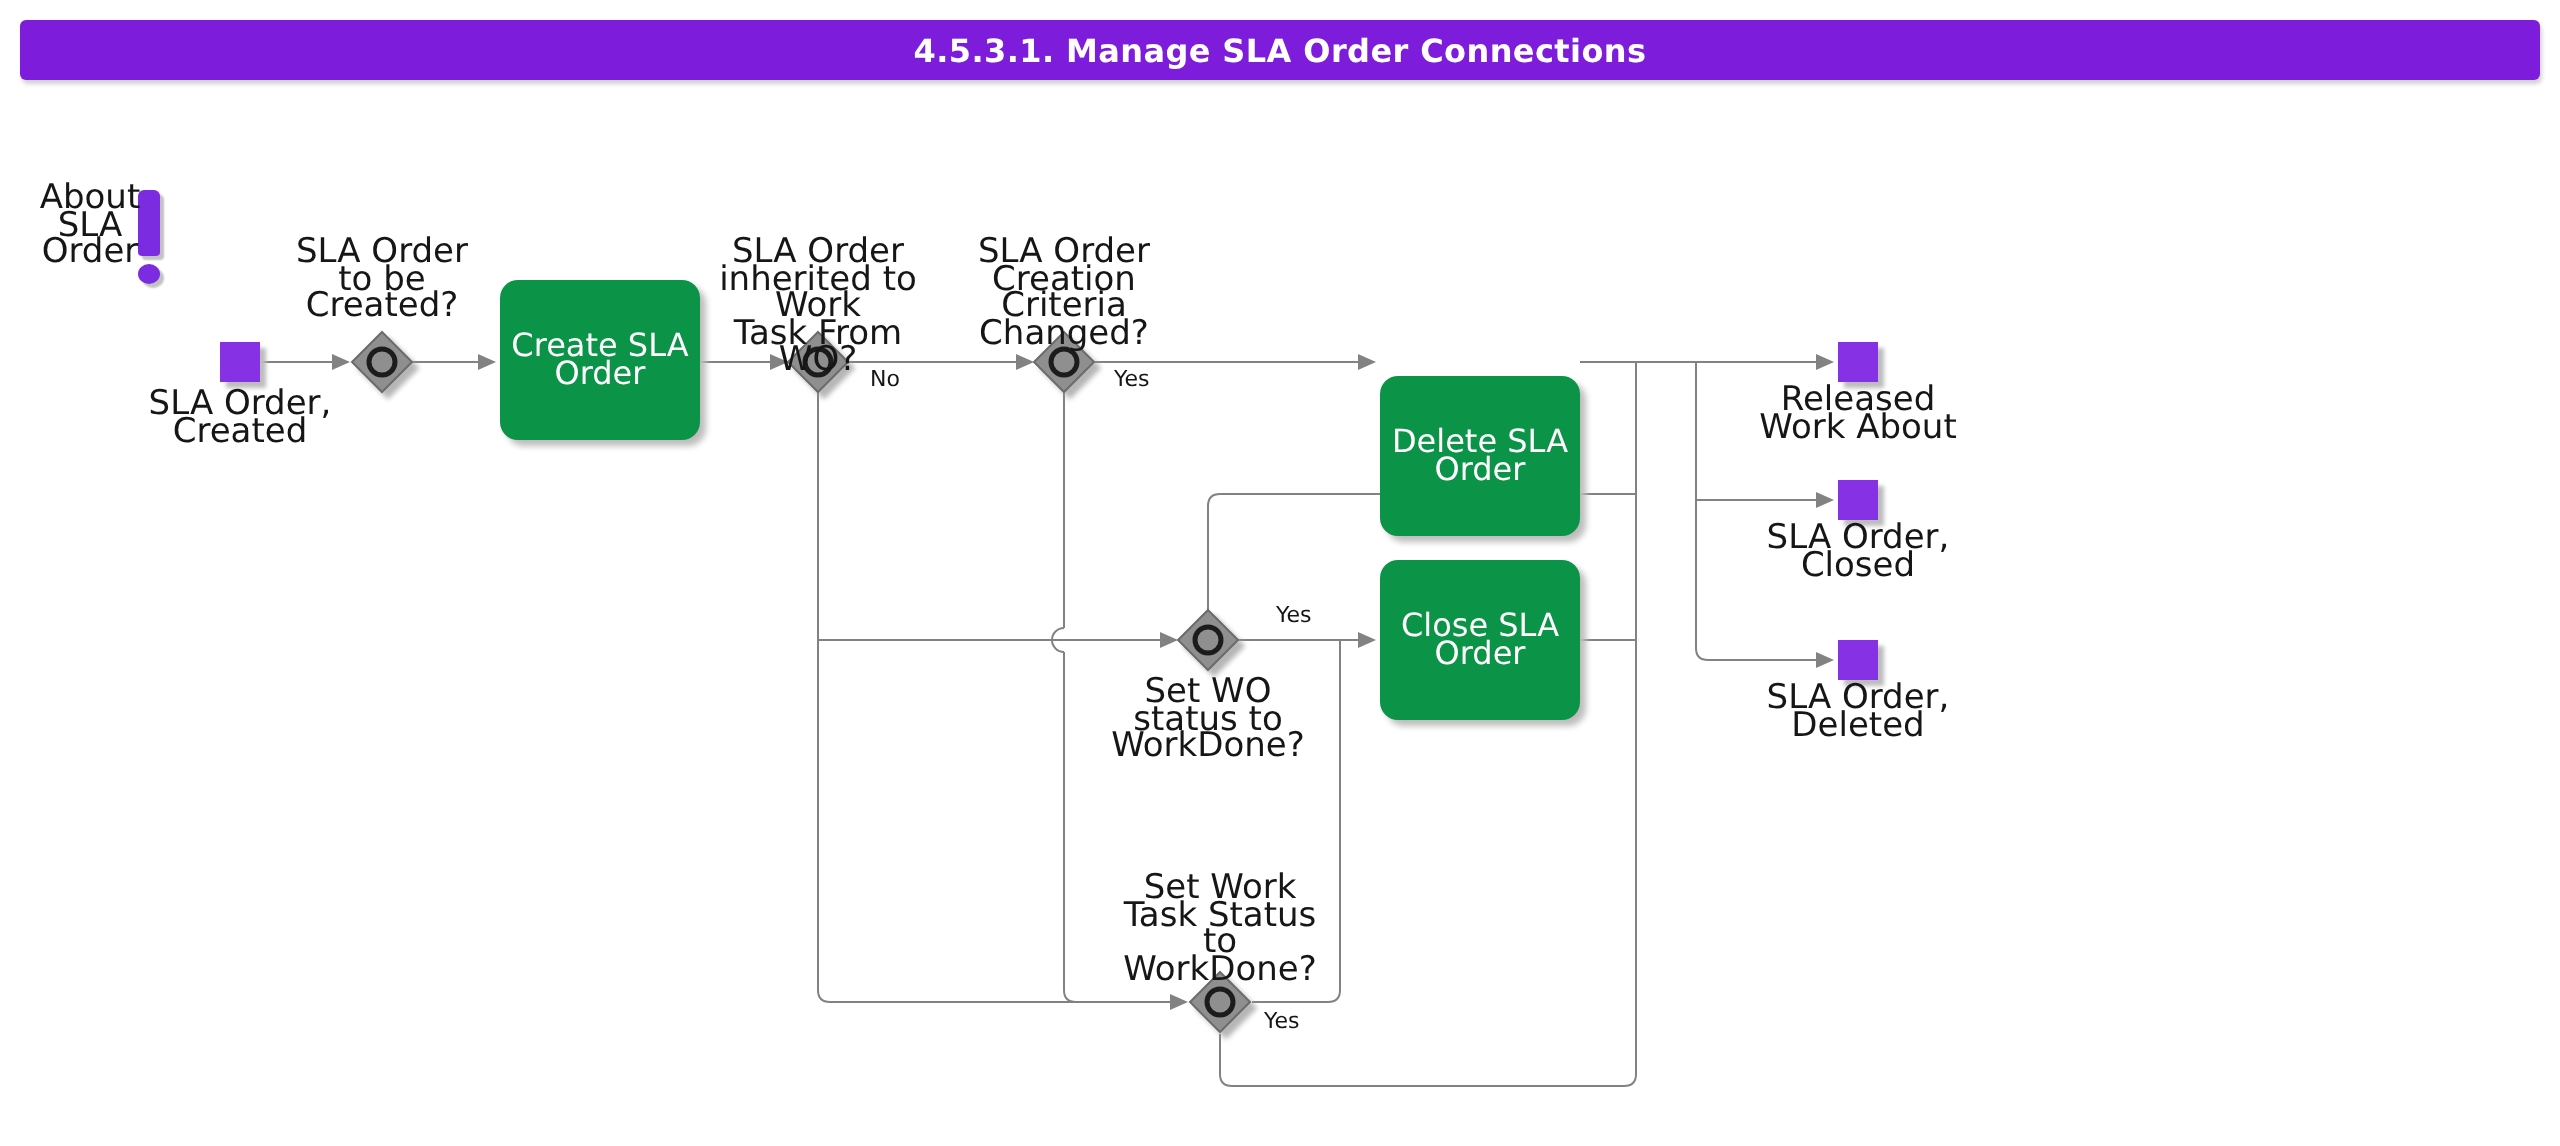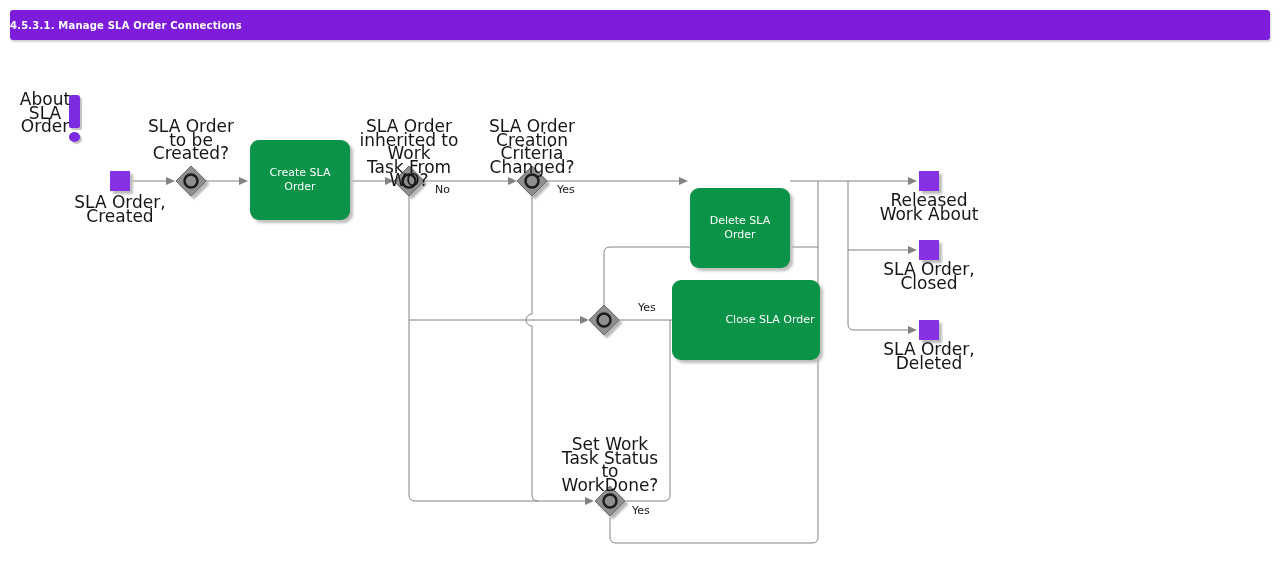--- a/index.html
+++ b/index.html
@@ -2,35 +2,35 @@
 <html><head>
 <meta charset="utf-8">
 <style>
   html,body{margin:0;padding:0;background:#ffffff;}
   #canvas{
     position:relative;width:1280px;height:573px;background:#ffffff;
     font-family:"DejaVu Sans", sans-serif;color:#1a1a1a;overflow:hidden;
   }
   .titlebar{
     position:absolute;left:10px;top:10px;width:1260px;height:30px;
-    background:#7d1cdb;border-radius:3px;display:flex;align-items:center;justify-content:flex-start;
-    color:#ffffff;font-size:10px;font-weight:bold;letter-spacing:.2px;
+    background:#7d1cdb;border-radius:3px;display:flex;align-items:center;justify-content:center;
+    color:#ffffff;font-size:16px;font-weight:bold;letter-spacing:.2px;
     box-shadow:1px 2px 2px rgba(0,0,0,.18);
   }
   .lbl{
     position:absolute;font-size:17px;line-height:13.5px;text-align:center;
     white-space:pre-line;color:#161616;
   }
   .branch{
     position:absolute;font-size:11px;color:#161616;white-space:nowrap;text-align:right;
   }
   .task{
     position:absolute;width:100px;height:80px;background:#0b9447;border-radius:9px;
     box-shadow:3px 3px 3px #bdbdbd;display:flex;align-items:center;justify-content:center;
-    color:#ffffff;font-size:11px;line-height:14px;text-align:center;white-space:pre-line;
+    color:#ffffff;font-size:16px;line-height:14px;text-align:center;white-space:pre-line;
     cursor:pointer;
   }
   .endsq{
     position:absolute;width:20px;height:20px;background:#8631e3;
     box-shadow:3px 3px 2px #bdbdbd;
   }
   .excl-bar{
     position:absolute;left:39px;top:50px;width:11px;height:33px;background:#7b2be0;
     border-radius:3px 3px 2px 2px;box-shadow:2px 2px 1px #c2c2c2;
   }
@@ -134,35 +134,38 @@
   <div class="endsq" style="left:919px;top:320px;"></div>
 
   <div class="task" style="left:250px;top:140px;">
     <span>Create SLA
 Order</span>
   </div>
   <div class="task" style="left:690px;top:140px;margin-top:48px;">
     <span>Delete SLA
 Order</span>
   </div>
-  <div class="task" style="left:672px;top:280px;padding-left:48px;">
+  <div class="task" style="left:690px;top:280px;">
     <span>Close SLA Order</span>
   </div>
 
   <div class="lbl" style="left:70px;top:196px;width:100px;">SLA Order,
 Created</div>
   <div class="lbl" style="left:141px;top:120px;width:100px;">SLA Order
 to be
 Created?</div>
   <div class="lbl" style="left:347px;top:120px;width:124px;">SLA Order
 inherited to Work
 Task From WO?</div>
   <div class="lbl" style="left:482px;top:120px;width:100px;">SLA Order
 Creation Criteria
 Changed?</div>
+  <div class="lbl" style="left:554px;top:340px;width:100px;">Set WO
+status to
+WorkDone?</div>
   <div class="lbl" style="left:558px;top:438px;width:104px;">Set Work
 Task Status
 to WorkDone?</div>
   <div class="lbl" style="left:879px;top:194px;width:100px;">Released
 Work About</div>
   <div class="lbl" style="left:879px;top:263px;width:100px;">SLA Order,
 Closed</div>
   <div class="lbl" style="left:879px;top:343px;width:100px;">SLA Order,
 Deleted</div>
 

